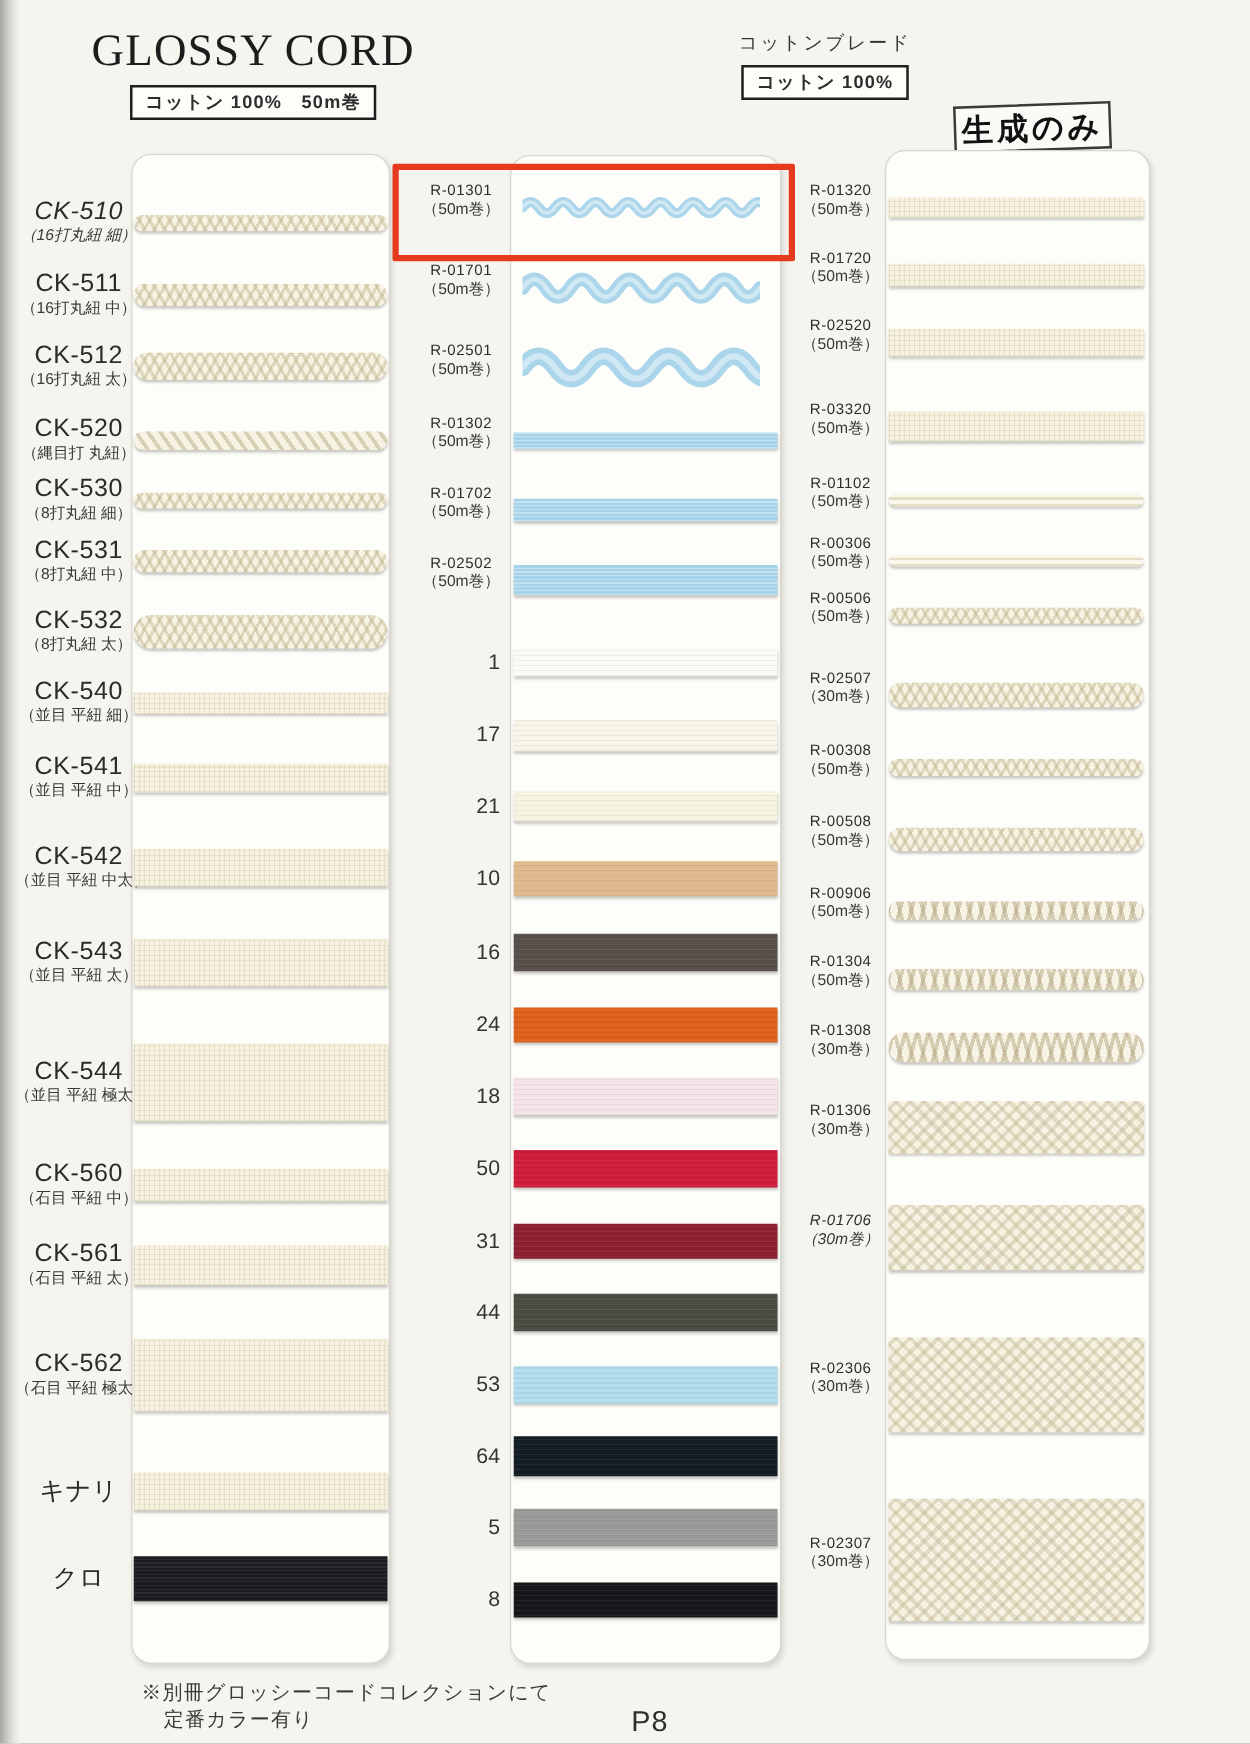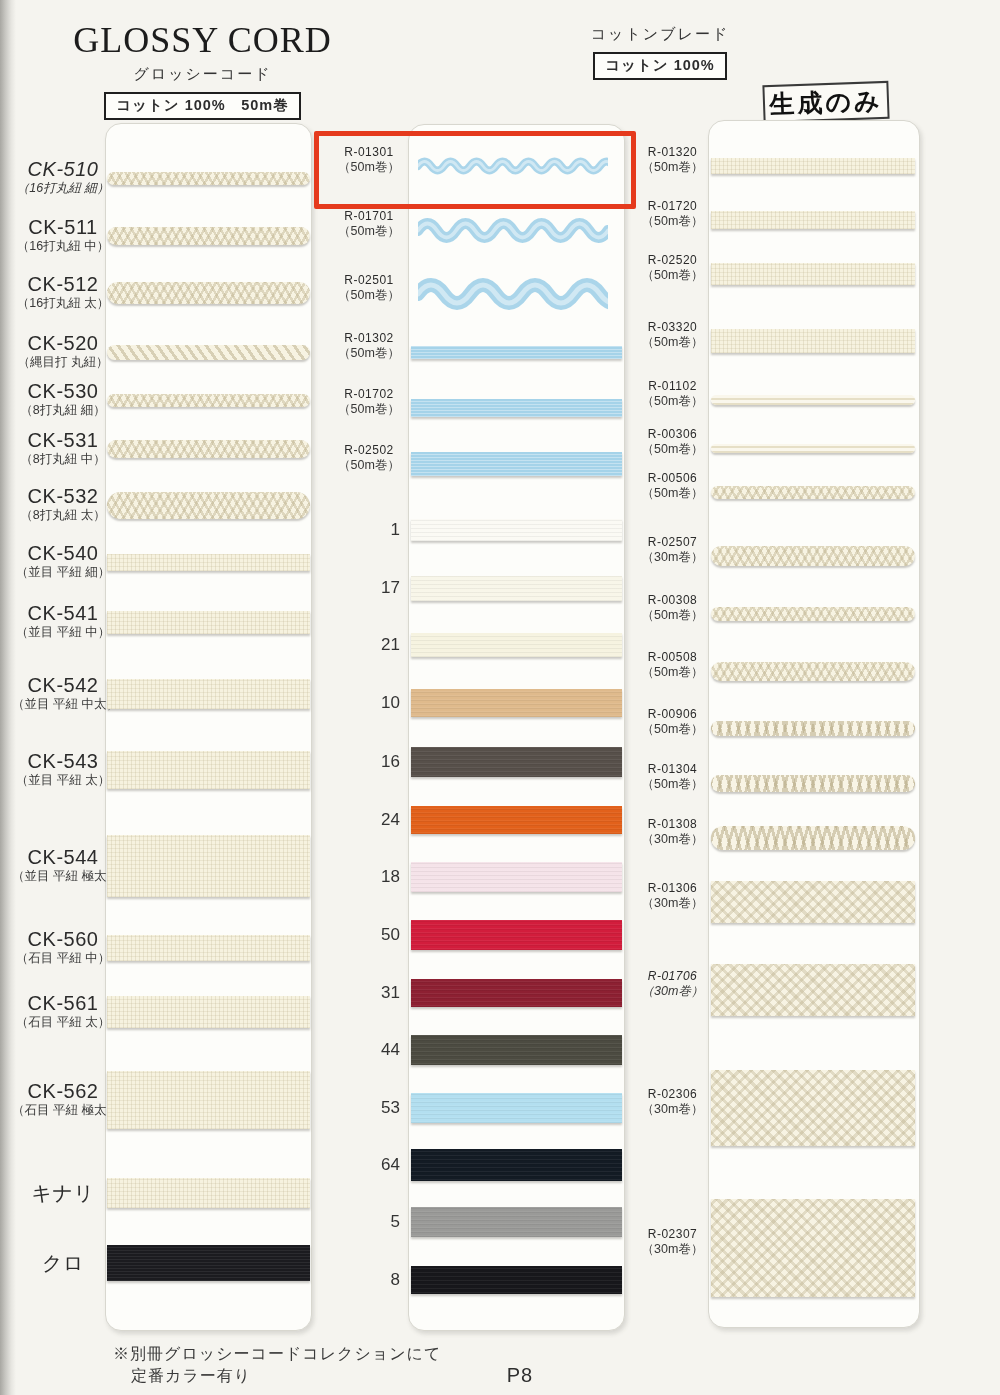--- a/index.html
+++ b/index.html
@@ -56,31 +56,30 @@
   .tx-black { background: repeating-linear-gradient(0deg, rgba(255,255,255,.07) 0 1px, transparent 1px 3px), #1b1b1f; }
   .tx-blue  { background: repeating-linear-gradient(0deg, rgba(255,255,255,.35) 0 1px, transparent 1px 3px), #a5d3e9; }
   .tx-color { }
   .zzwrap { position:absolute; box-shadow:none; }
   .redbox { position:absolute; left:314px; top:131px; width:322px; height:78px;
             border:5px solid #e53a1d; border-radius:2px; z-index:10; pointer-events:none; }
   .footnote { position:absolute; font-size:16px; color:#3a3a3a; letter-spacing:1px; }
   .fn1 { left:113px; top:1344px; }
   .fn2 { left:131px; top:1366px; }
   .pagenum { position:absolute; left:470px; top:1364px; width:100px; text-align:center;
-             font-size:20px; color:#2f2f2f; letter-spacing:1px; }
+             font-size:23px; color:#2f2f2f; letter-spacing:1px; }
 </style>
 </head>
 <body>
 
 <div class="page" id="page">
   <div class="edge"></div>
 
   <div class="head glossy-head">
     <div class="title">GLOSSY CORD</div>
-    <div class="subtitle">グロッシーコード</div>
     <div><span class="specbox">コットン 100%　50m巻</span></div>
   </div>
 
   <div class="head cotton-head">
     <div class="subtitle">コットンブレード</div>
     <div><span class="specbox">コットン 100%</span></div>
   </div>
 
   <div class="kinari-box">生成のみ</div>
 

